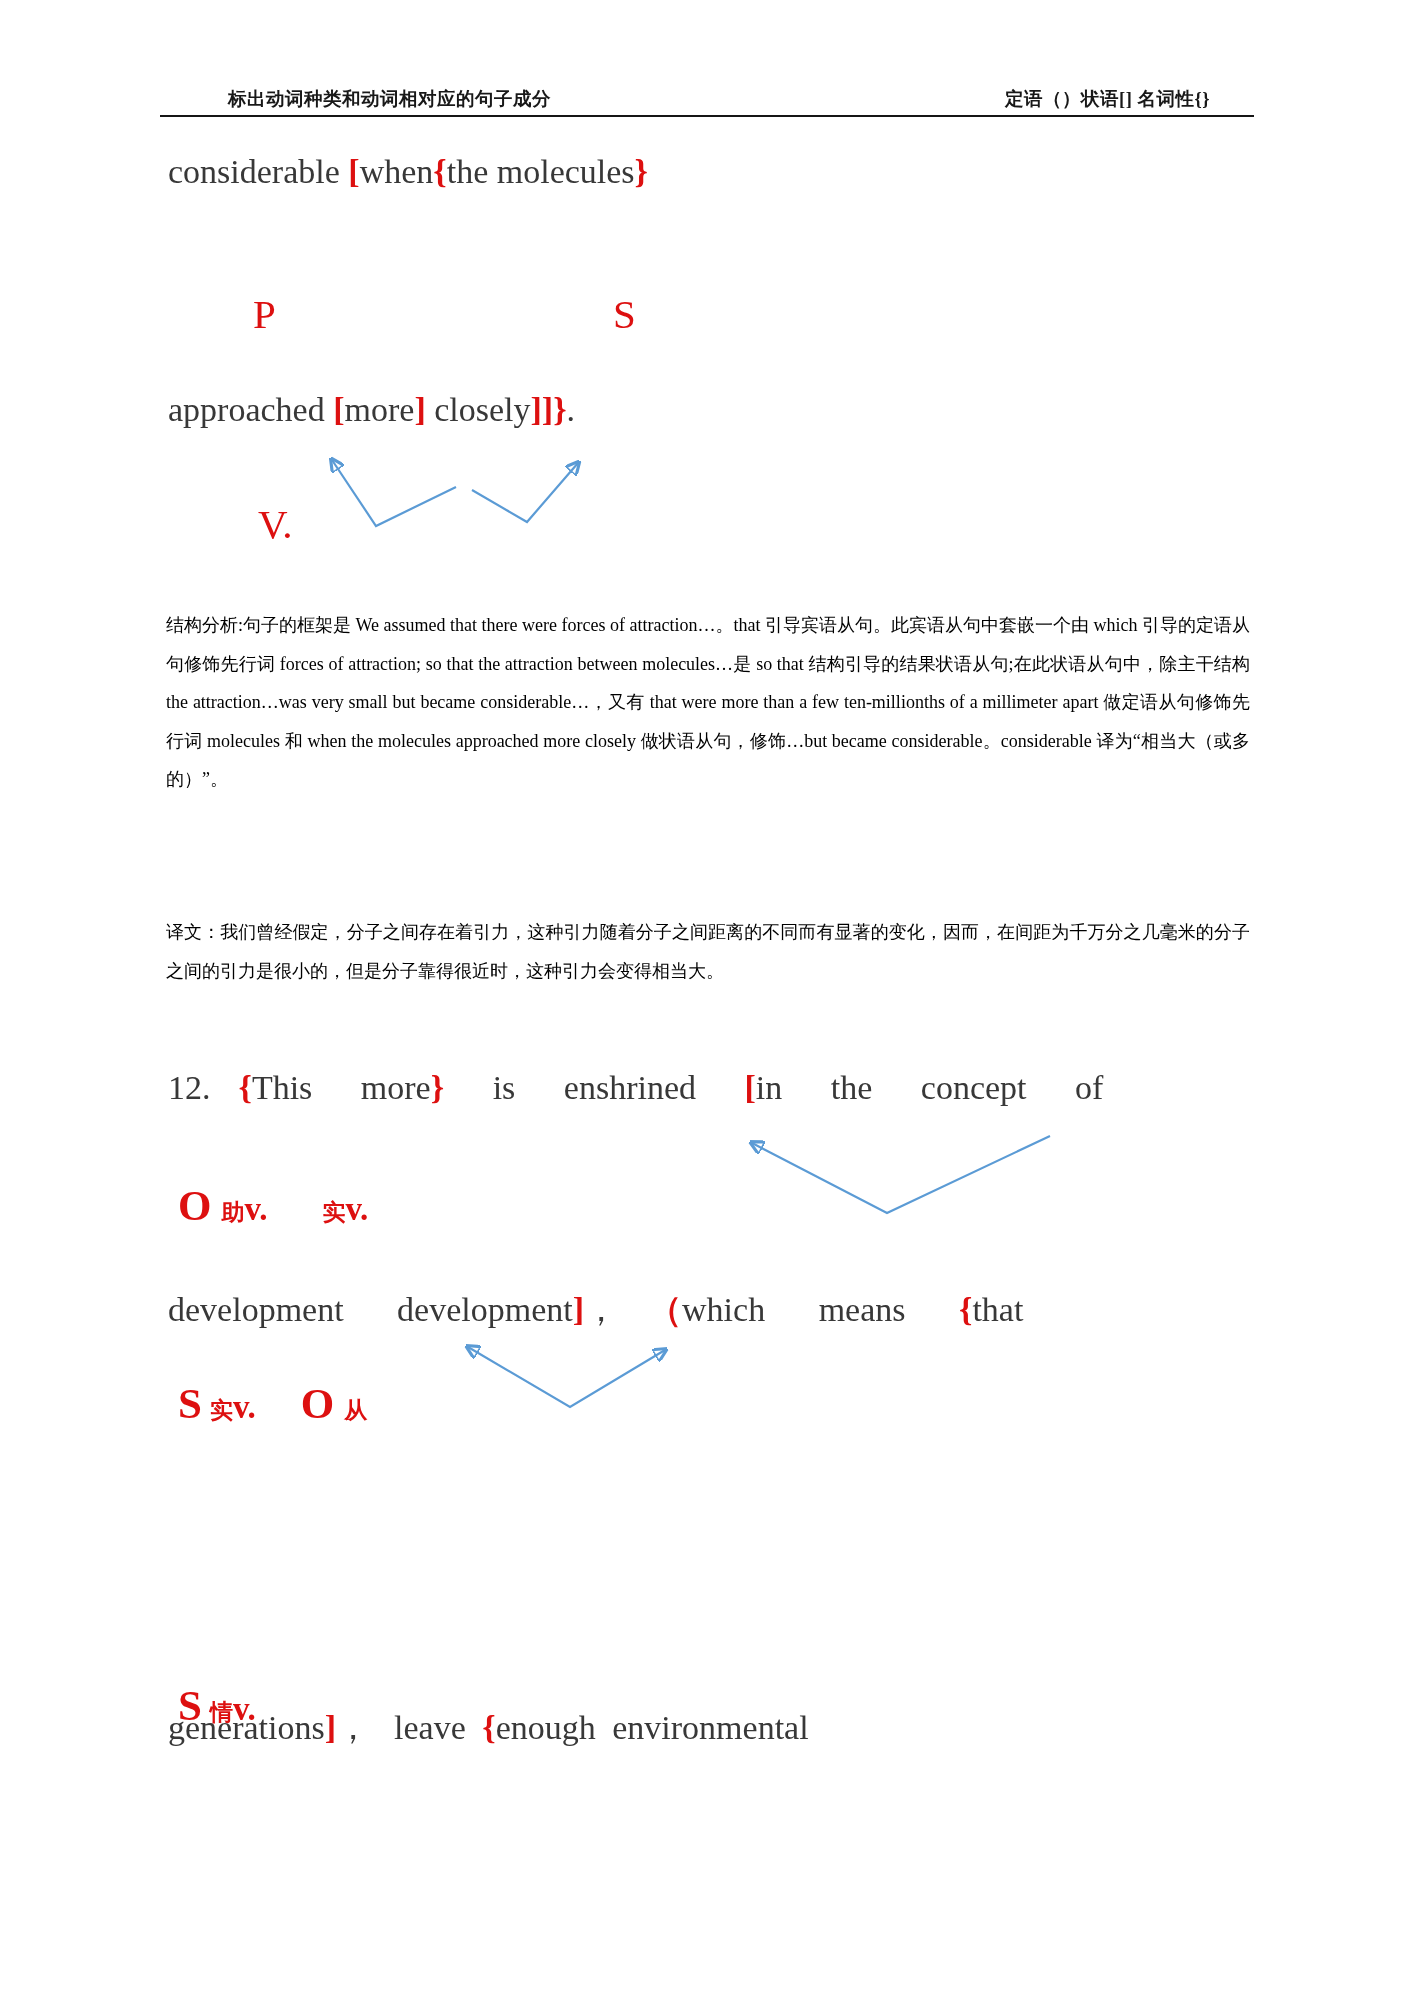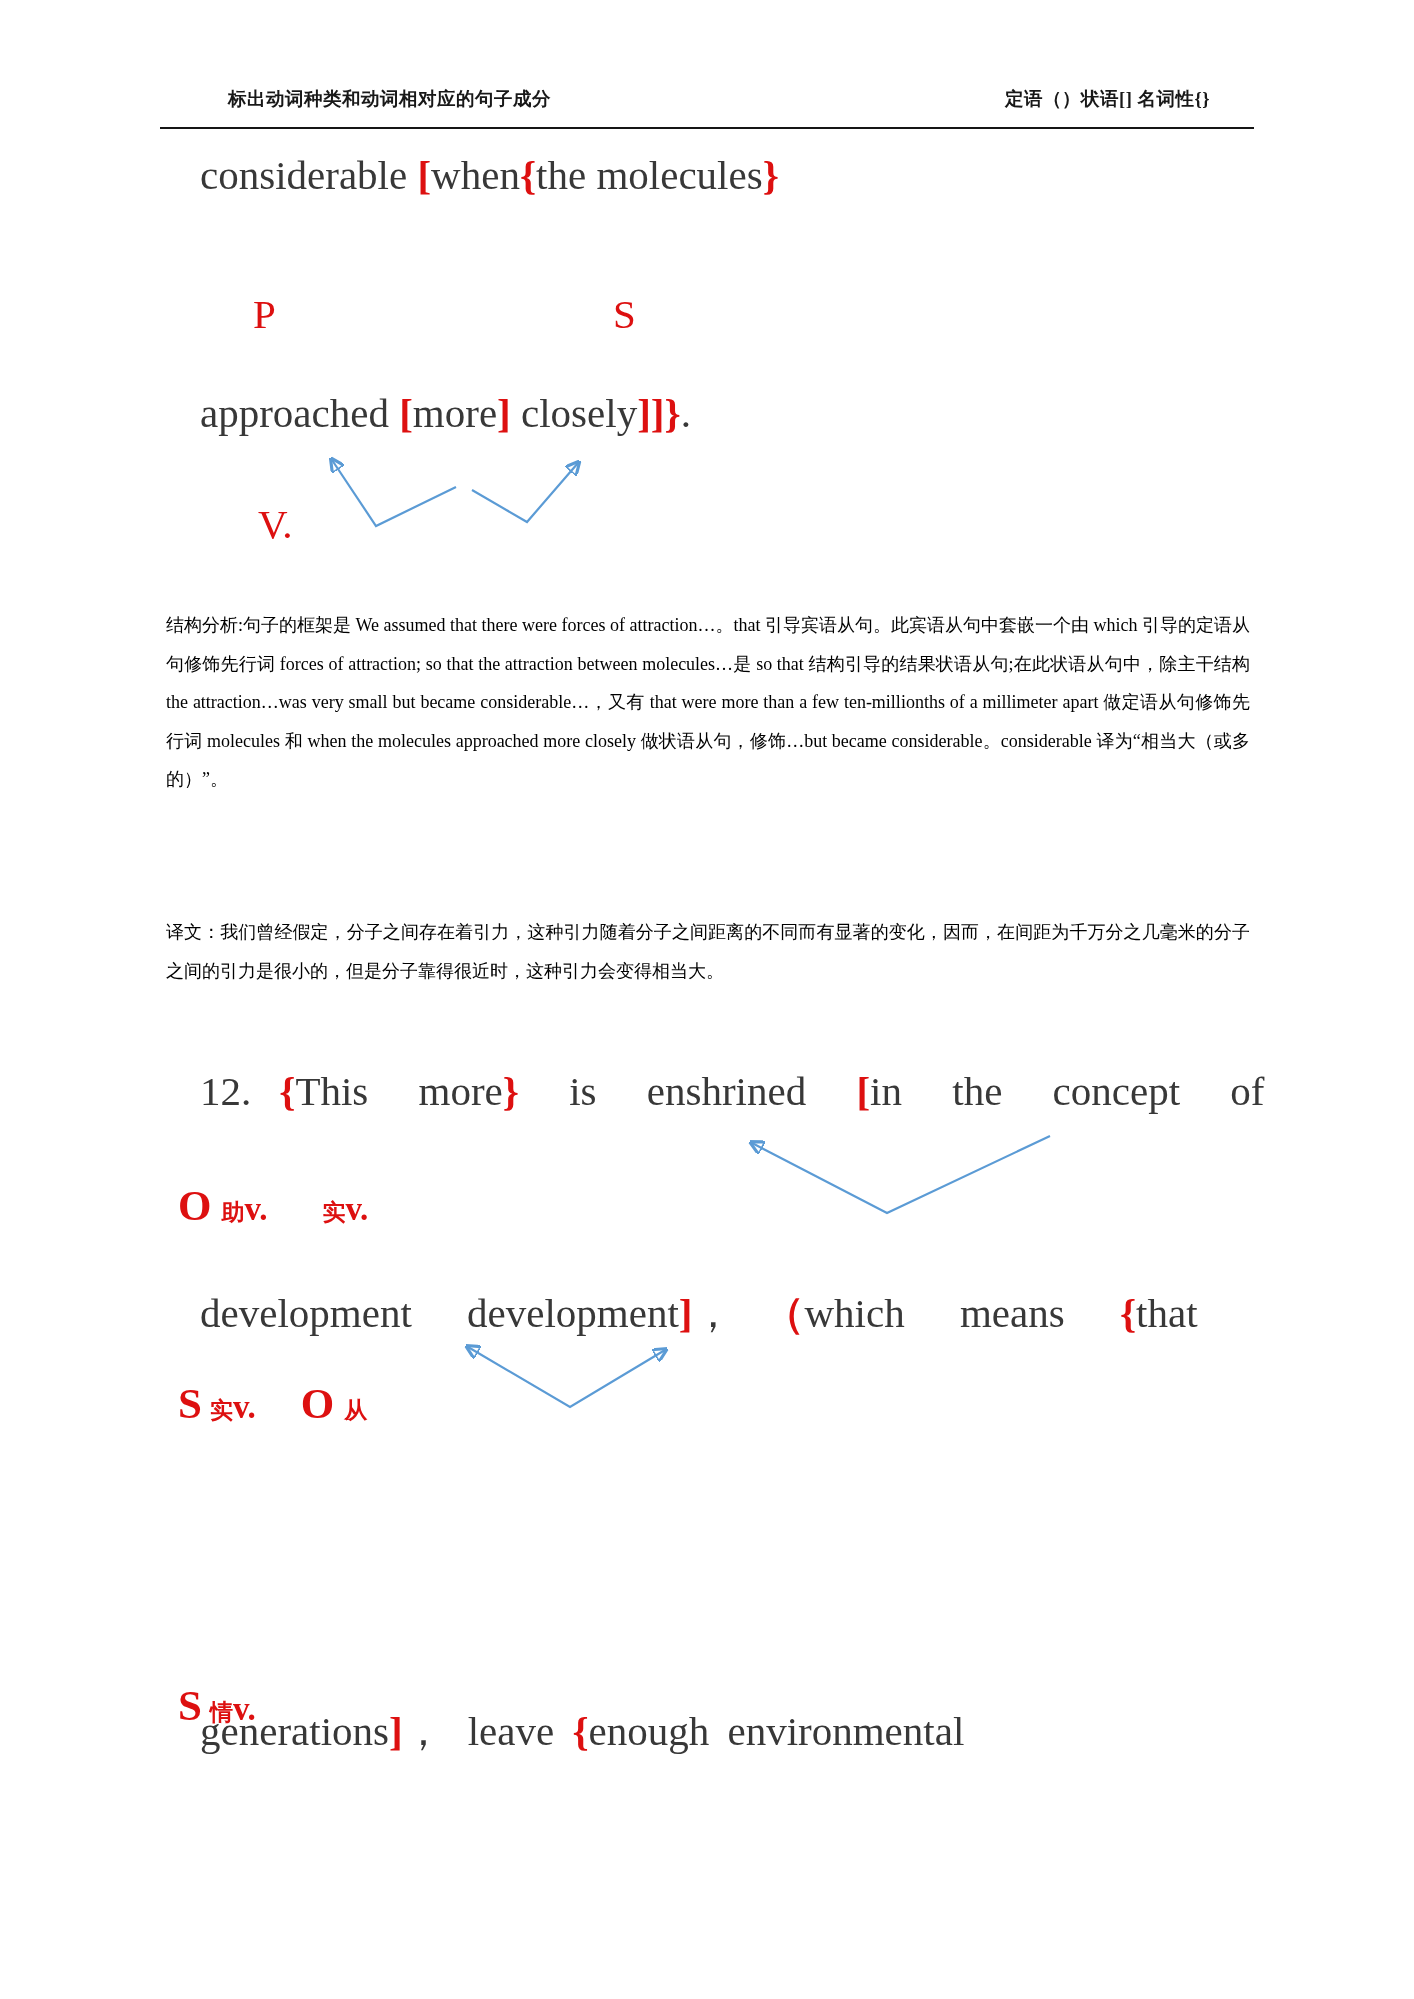--- a/index.html
+++ b/index.html
@@ -1,24 +1,24 @@
 <!DOCTYPE html>
 <html style="--red: #dd1010; --blue: #5b9bd5; --ink: #383838;"><head>
 <meta charset="utf-8">
 <style>
   :root{ --red:#dd1010; --blue:#5b9bd5; --ink:#383838; }
   html,body{margin:0;padding:0;background:#888;}
   .page{position:relative;width:1414px;height:1999px;background:#ffffff;margin:0 auto;overflow:hidden;
         font-family:"Liberation Serif","DejaVu Serif",serif;}
   .hdr{position:absolute;left:160px;top:86px;width:1094px;display:flex;justify-content:space-between;
-       border-bottom:2.5px solid #151515;padding-bottom:16px;font-weight:bold;font-size:18.5px;
+       border-bottom:2.5px solid #151515;padding-bottom:4px;font-weight:bold;font-size:18.5px;
        color:#181818;letter-spacing:0.5px;}
   .hdr .hl{margin-left:68px;}
   .hdr .hr{margin-right:44px;}
-  .bigline{position:absolute;left:168px;white-space:nowrap;font-size:41px;color:var(--ink);line-height:1.15;margin-left:32px;}
+  .bigline{position:absolute;left:168px;white-space:nowrap;font-size:34px;color:var(--ink);line-height:1.15;}
   .sg{white-space:pre;}
   .c-k{color:var(--ink);}
   .c-r{color:var(--red);font-weight:600;}
   .redlabel{position:absolute;font-size:41px;color:var(--red);line-height:1.1;}
   .lblrow{position:absolute;left:168px;white-space:nowrap;color:var(--red);line-height:1.1;margin-left:10px;}
   .s-big{font-size:43px;}
   .s-mid{font-size:33px;font-weight:bold;}
   .s-small{font-size:23px;}
   .para{position:absolute;left:166px;width:1084px;font-size:18px;line-height:38.6px;color:#000000;
         text-align:justify;}

